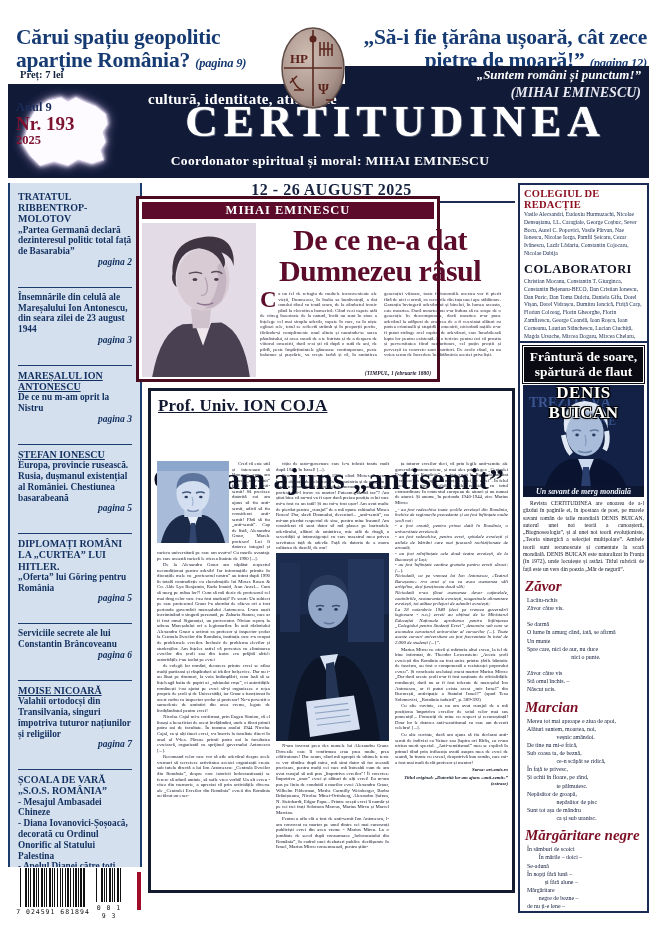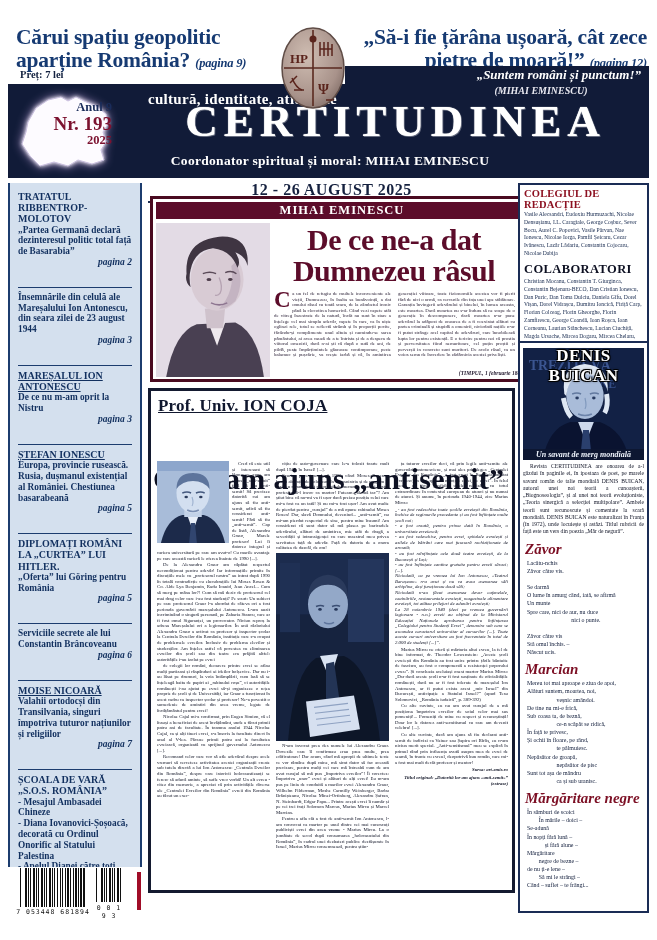--- a/index.html
+++ b/index.html
@@ -13,29 +13,29 @@
   .hl .pg { font-style:italic; font-size:12.5px; font-weight:bold; }
   .hl-left  { left:16px; top:26px; width:268px; }
   .hl-right { right:10px; top:26px; width:300px; text-align:right; }
   .price { left:20px; top:69px; font-size:10.5px; font-weight:bold; color:#13213f; }
 
   
   .mast-strip { left:345px; top:66px; width:304px; height:20px; background:#111b38; }
   .masthead { left:8px; top:84px; width:641px; height:94px; background:#111b38; }
   .quote { right:16px; top:67px; width:290px; text-align:right; color:#fff; font-style:italic;
            font-weight:bold; font-size:13px; }
-  .quote-author { right:16px; top:85px; width:200px; text-align:center; color:#e8e8f0;
-           font-style:italic; font-weight:bold; font-size:10px; }
+  .quote-author { right:16px; top:85px; width:200px; text-align:right; color:#e8e8f0;
+           font-style:italic; font-weight:bold; font-size:14px; }
   .tagline { left:148px; top:91px; color:#fff; font-weight:bold; font-size:15px; letter-spacing:0.3px; }
   .logo { left:140px; right:6px; top:99px; text-align:center; color:#fff; font-weight:bold;
           font-size:45px; letter-spacing:6px; line-height:1; text-shadow:0 0 1px #fff, 1px 1px 0 rgba(255,255,255,0.3); }
   .coordinator { left:140px; top:153px; width:380px; text-align:center; color:#fff; font-weight:bold;
           font-size:13.5px; letter-spacing:0.3px; }
   .map-wrap { left:16px; top:88px; width:96px; height:88px; filter:drop-shadow(0 0 2px #ffffff) drop-shadow(0 0 5px #9a86b8); }
-  .map-txt { left:16px; top:101px; width:96px; text-align:right; line-height:1.05; }
+  .map-txt { left:16px; top:101px; width:96px; text-align:left; line-height:1.05; }
   .map-txt .a { color:#1a2c5a; font-weight:bold; font-size:12.5px; }
   .map-txt .n { color:#7c1230; font-weight:bold; font-size:19px; }
   .map-txt .y { color:#7c1230; font-weight:bold; font-size:12.5px; }
   .stamp { left:280px; top:26px; width:66px; height:84px; z-index:5; }
 
   
   .dateline { left:148px; top:181px; width:367px; text-align:center; font-weight:bold;
               color:#15213f; font-size:16px; letter-spacing:0.5px; border-bottom:2px solid #1c2c52;
               padding-bottom:2px; }
 
@@ -52,21 +52,21 @@
   .sb-page { color:#12305f; font-weight:bold; font-style:italic; font-size:9.5px; text-align:right; }
   .barcode-bars { background:repeating-linear-gradient(90deg,#101010 0 1.3px,#fff 1.3px 2.5px,#101010 2.5px 3.2px,#fff 3.2px 5.1px,#101010 5.1px 6.8px,#fff 6.8px 7.9px); }
   .bc-main { left:20px; top:868px; width:66px; height:39px; }
   .bc-addon { left:96px; top:868px; width:26px; height:34px; }
   .bc-digits { font-family:"DejaVu Sans Mono",monospace; font-size:6.5px; color:#111; letter-spacing:1px; }
   .bc-d1 { left:16px; top:908px; width:74px; text-align:center; }
   .bc-d2 { left:94px; top:904px; width:30px; text-align:center; }
   .red-mark { left:137px; top:872px; width:4px; height:38px; background:#a00d28; }
 
   
-  .emi-box { left:150px; top:196px; width:384px; height:186px; border:3px solid #4a0a20; background:#fff; }
+  .emi-box { left:136px; top:196px; width:304px; height:186px; border:3px solid #4a0a20; background:#fff; }
   .emi-kicker { position:absolute; left:3px; right:3px; top:3px; background:#5c0c2a; color:#fff;
                 text-align:center; font-weight:bold; font-size:12.5px; letter-spacing:1px; padding:1px 0; }
   .emi-portrait { position:absolute; left:3px; top:24px; width:114px; height:154px; }
   .emi-title { position:absolute; left:120px; top:26px; width:242px; text-align:center; color:#5c0c2a;
                font-weight:bold; font-size:30px; line-height:1.02; letter-spacing:-0.5px; }
   .emi-body { position:absolute; left:121px; top:92px; width:241px; height:84px; column-count:2;
               column-gap:7px; font-size:4.9px; line-height:1.14; text-align:justify; color:#241a30;
               overflow:hidden; }
   .dropcap { float:left; font-size:23px; line-height:0.82; font-weight:bold; color:#5c0c2a; padding-right:1.5px; }
   .emi-sig { position:absolute; right:6px; bottom:3px; background:#fff; padding-left:4px;
@@ -210,21 +210,21 @@
       <div class="sb-page">pagina 8</div>
     </div>
     <div class="sb-item">
       <div class="sb-title u">IOAN RUȘCA</div>
 
     </div>
   </div>
 
   <div class="abs barcode-bars bc-main"></div>
   <div class="abs barcode-bars bc-addon"></div>
-  <div class="abs bc-digits bc-d1">7 053448 681894</div>
+  <div class="abs bc-digits bc-d1">7 024591 681894</div>
   <div class="abs bc-digits bc-d2">0 0 1 9 3</div>
   <div class="abs red-mark"></div>
 
   <div class="abs emi-box">
     <div class="emi-kicker">MIHAI EMINESCU</div>
     <div class="emi-portrait">
       <svg viewBox="0 0 112 158" width="114" height="154" preserveAspectRatio="none">
         <rect width="112" height="158" fill="#e9e2ea"></rect>
         <rect width="112" height="158" fill="#d9cfdd" opacity="0.35"></rect>
         <path d="M10 158 Q18 112 40 104 L78 102 Q100 112 106 158 Z" fill="#494052"></path>
@@ -325,20 +325,24 @@
   </div>
 
   <div class="abs red-box">
     <div class="red-title">COLEGIUL DE REDACȚIE</div>
     <div class="names">Vasile Alecsandri, Eudoxiu Hurmuzachi, Nicolae Densușianu, I.L. Caragiale, George Coșbuc, Sever Bocu, Aurel C. Popovici, Vasile Pârvan, Nae Ionescu, Nicolae Iorga, Pamfil Șeicaru, Cezar Ivănescu, Lazăr Lădariu, Constantin Cojocaru, Nicolae Dabija</div>
     <div class="colab-title">COLABORATORI</div>
     <div class="names">Christian Mocanu, Constantin T. Giurginca, Constantin Bejenaru-BECO, Dan Cristian Ionescu, Dan Puric, Dan Toma Dulciu, Daniela Gîfu, Dorel Vișan, Dorel Vidrașcu, Dumitru Ioncică, Firiță Carp, Florian Colceag, Florin Gheorghe, Florin Zamfirescu, George Coandă, Ioan Roșca, Ioan Corneanu, Laurian Stănchescu, Lucian Ciuchiță, Magda Ursache, Mircea Dogaru, Mircea Chelaru, Miron Manega (țugrav de concept), Nae Georgescu, Nagy Attila, Nicu Ciobanu, Radu Hadârcă, Radu Theodoru, Șerban Popa, Valeriu Pricină, Vasilică Militaru</div>
   </div>
 
   <div class="abs bui-box">
+    <div class="bui-plate">
+      <div>Frântură de soare,</div>
+      <div>spărtură de flaut</div>
+    </div>
     <div class="bui-photo">
       <svg viewBox="0 0 123 112" width="121" height="112" preserveAspectRatio="none">
         <rect width="123" height="112" fill="#122145"></rect>
         <text x="6" y="22" font-size="14" fill="#3b5590" font-weight="bold">TREZIȚI-VĂ</text>
         <text x="78" y="40" font-size="12" fill="#344d86" font-weight="bold">NE</text>
         <path d="M20 112 Q26 80 48 74 L78 74 Q102 82 108 112 Z" fill="#0a1330"></path>
         <path d="M56 74 L72 74 L64 94 Z" fill="#cdd9ec"></path>
         <path d="M61 82 L67 82 L70 112 L58 112 Z" fill="#2a3f6d"></path>
         <ellipse cx="63" cy="48" rx="19" ry="23" fill="#a9bcd9"></ellipse>
         <path d="M42 46 Q38 18 63 16 Q88 18 86 44 Q84 28 63 26 Q46 28 44 48 Z" fill="#dfe8f4"></path>

